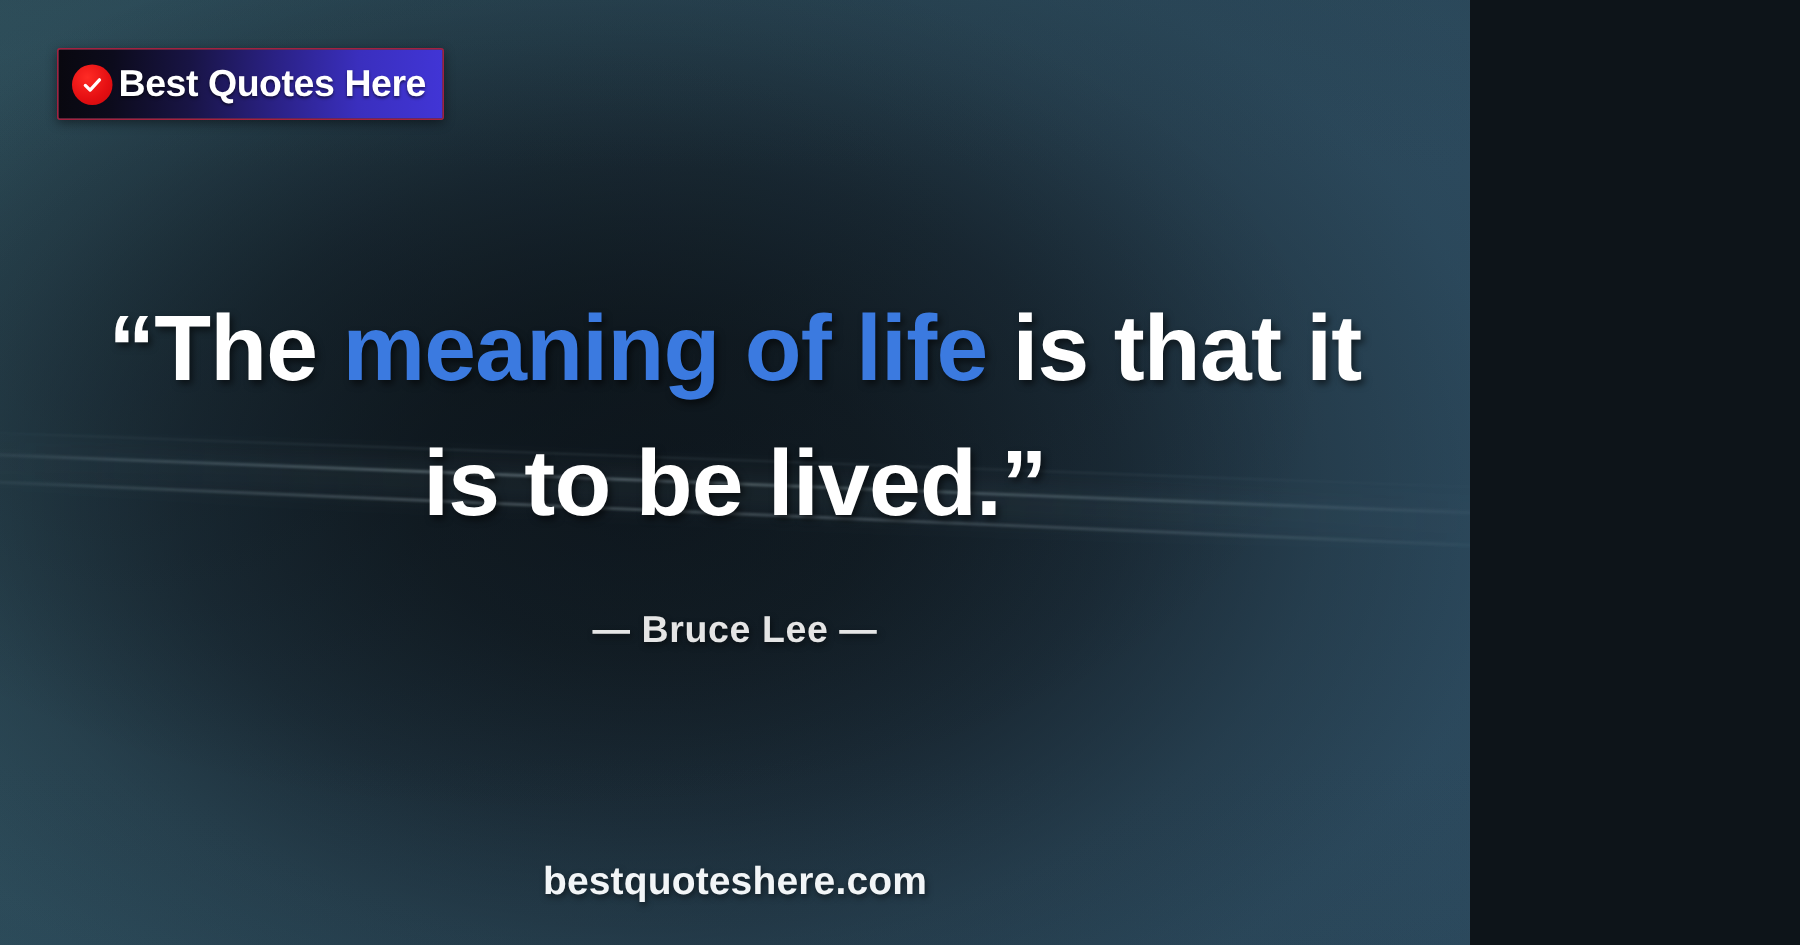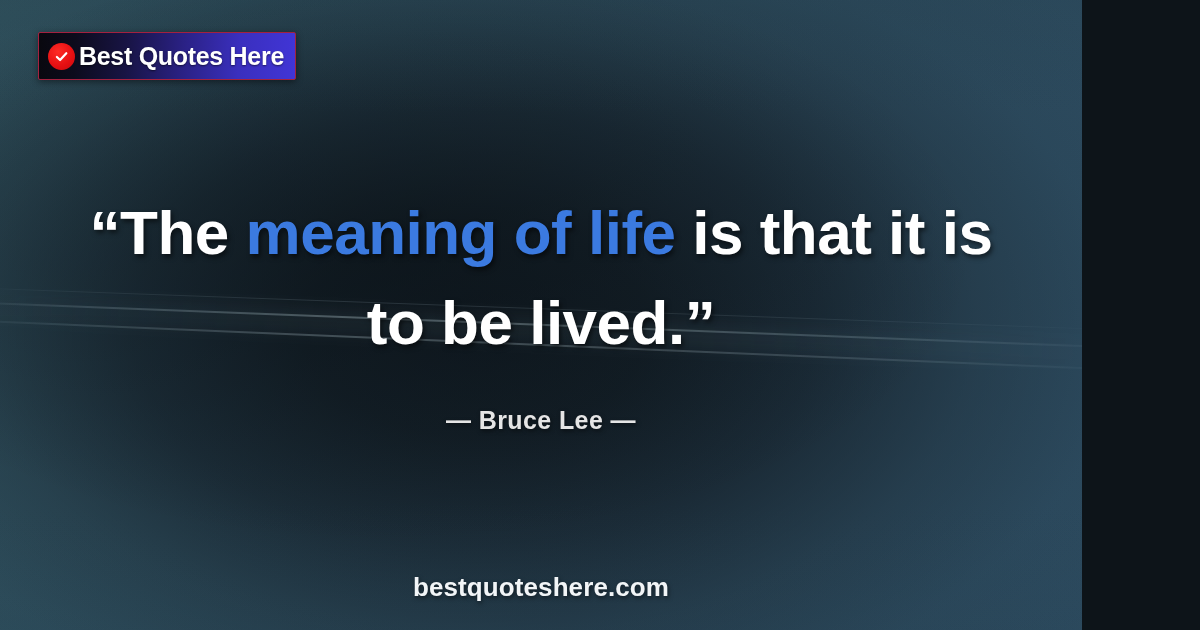--- a/index.html
+++ b/index.html
@@ -3,21 +3,21 @@
 <meta charset="utf-8">
 <title>Quote Card</title>
 <style>
   html, body {
     margin: 0;
     padding: 0;
     background: #0d1419;
   }
   #card {
     position: relative;
-    width: 1082px;
+    width: 980px;
     height: 630px;
     overflow: hidden;
     font-family: "Liberation Sans", "DejaVu Sans", sans-serif;
     background: #2d4e5e;
   }
 
   
   .bg-base {
     position: absolute;
     inset: 0;

